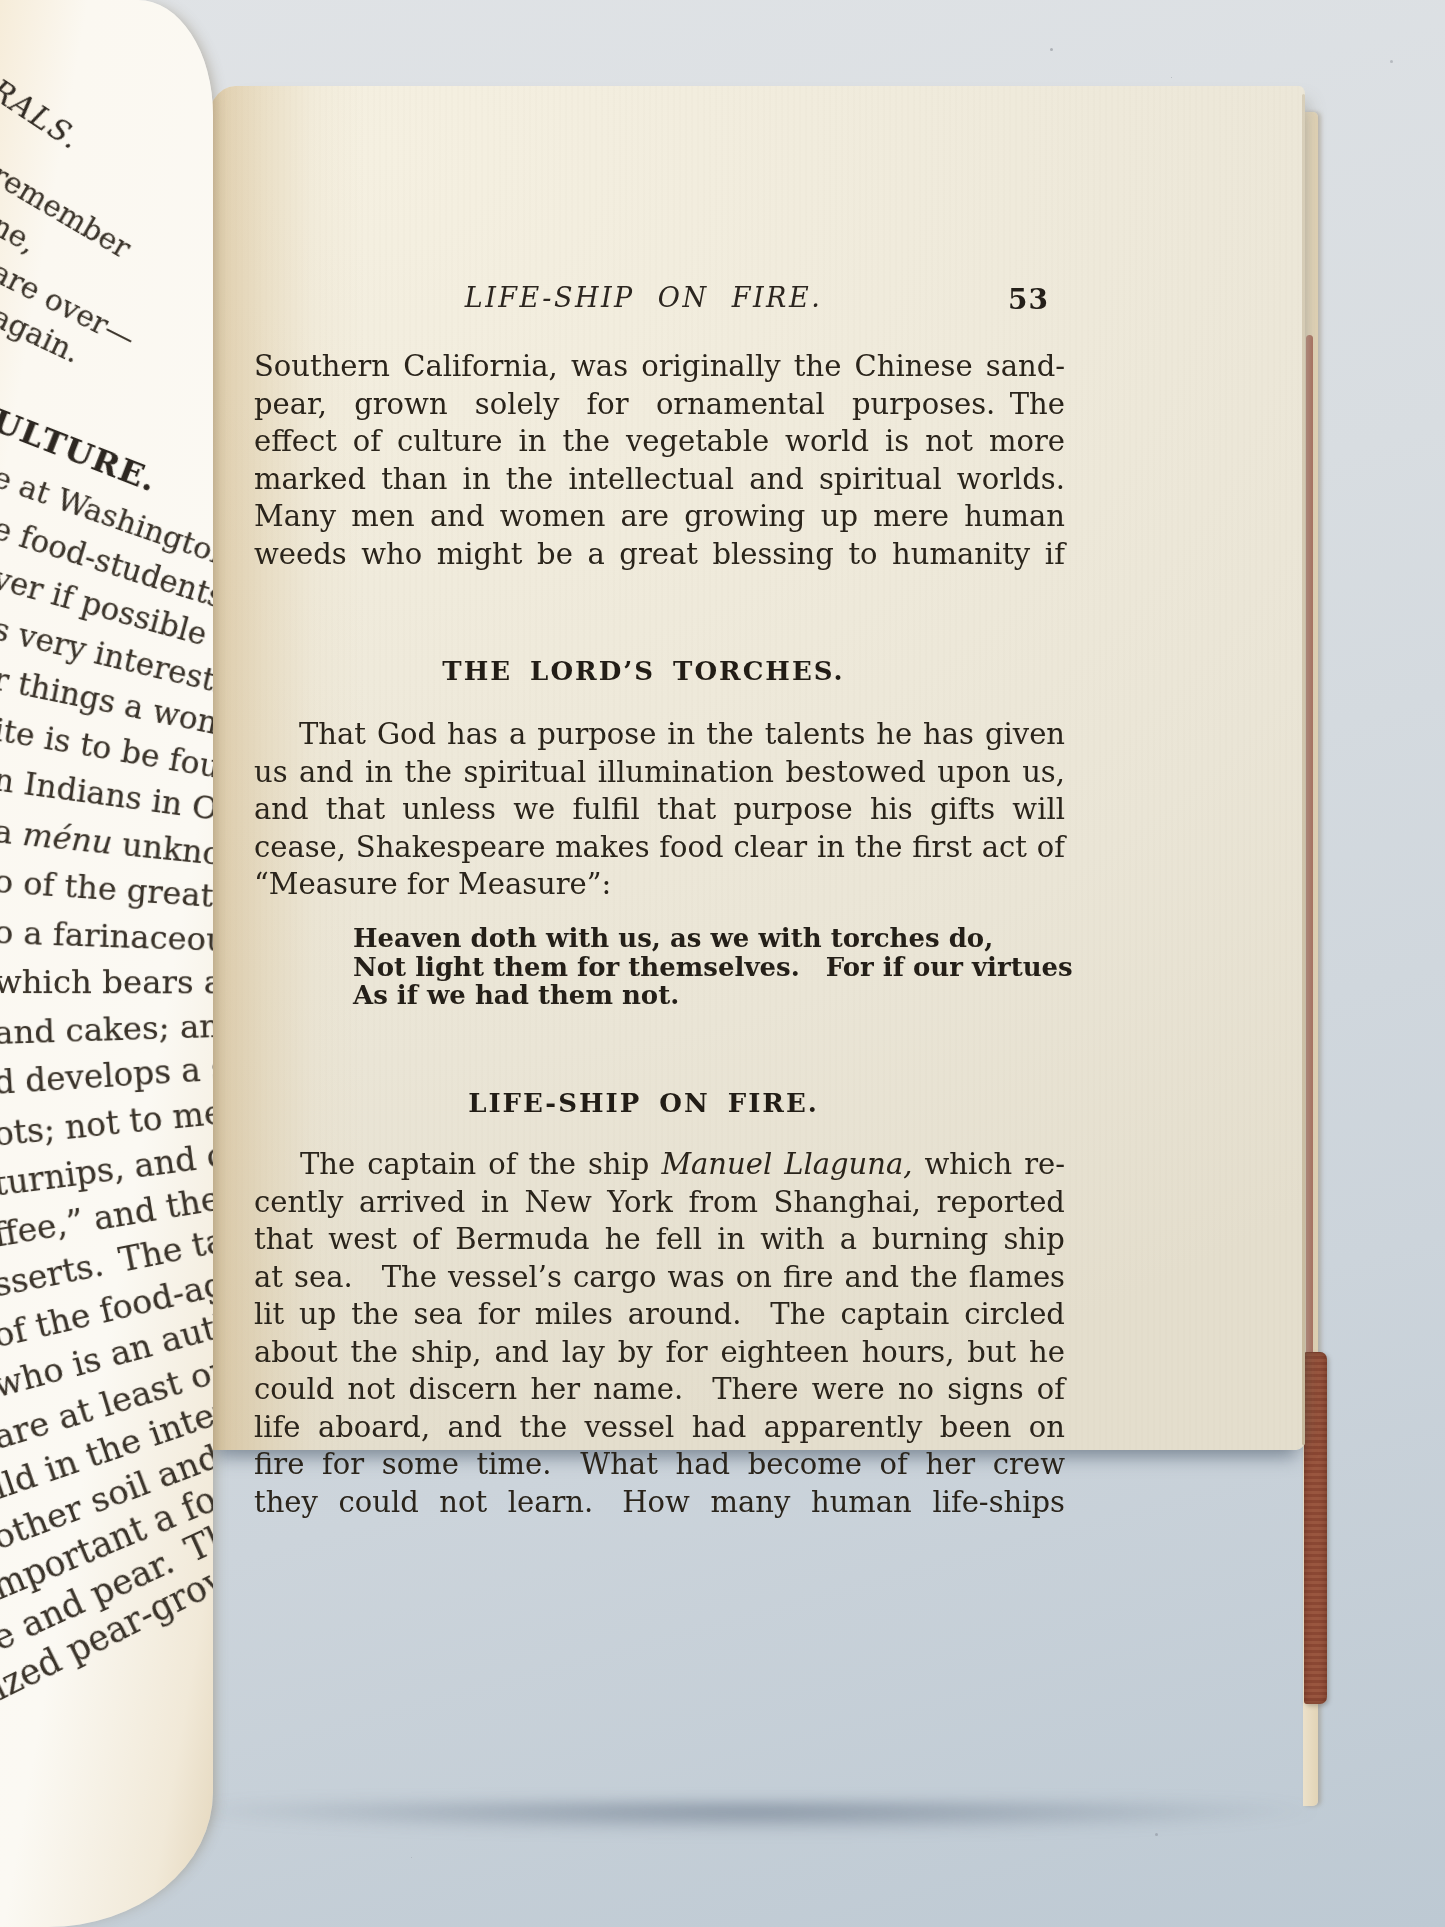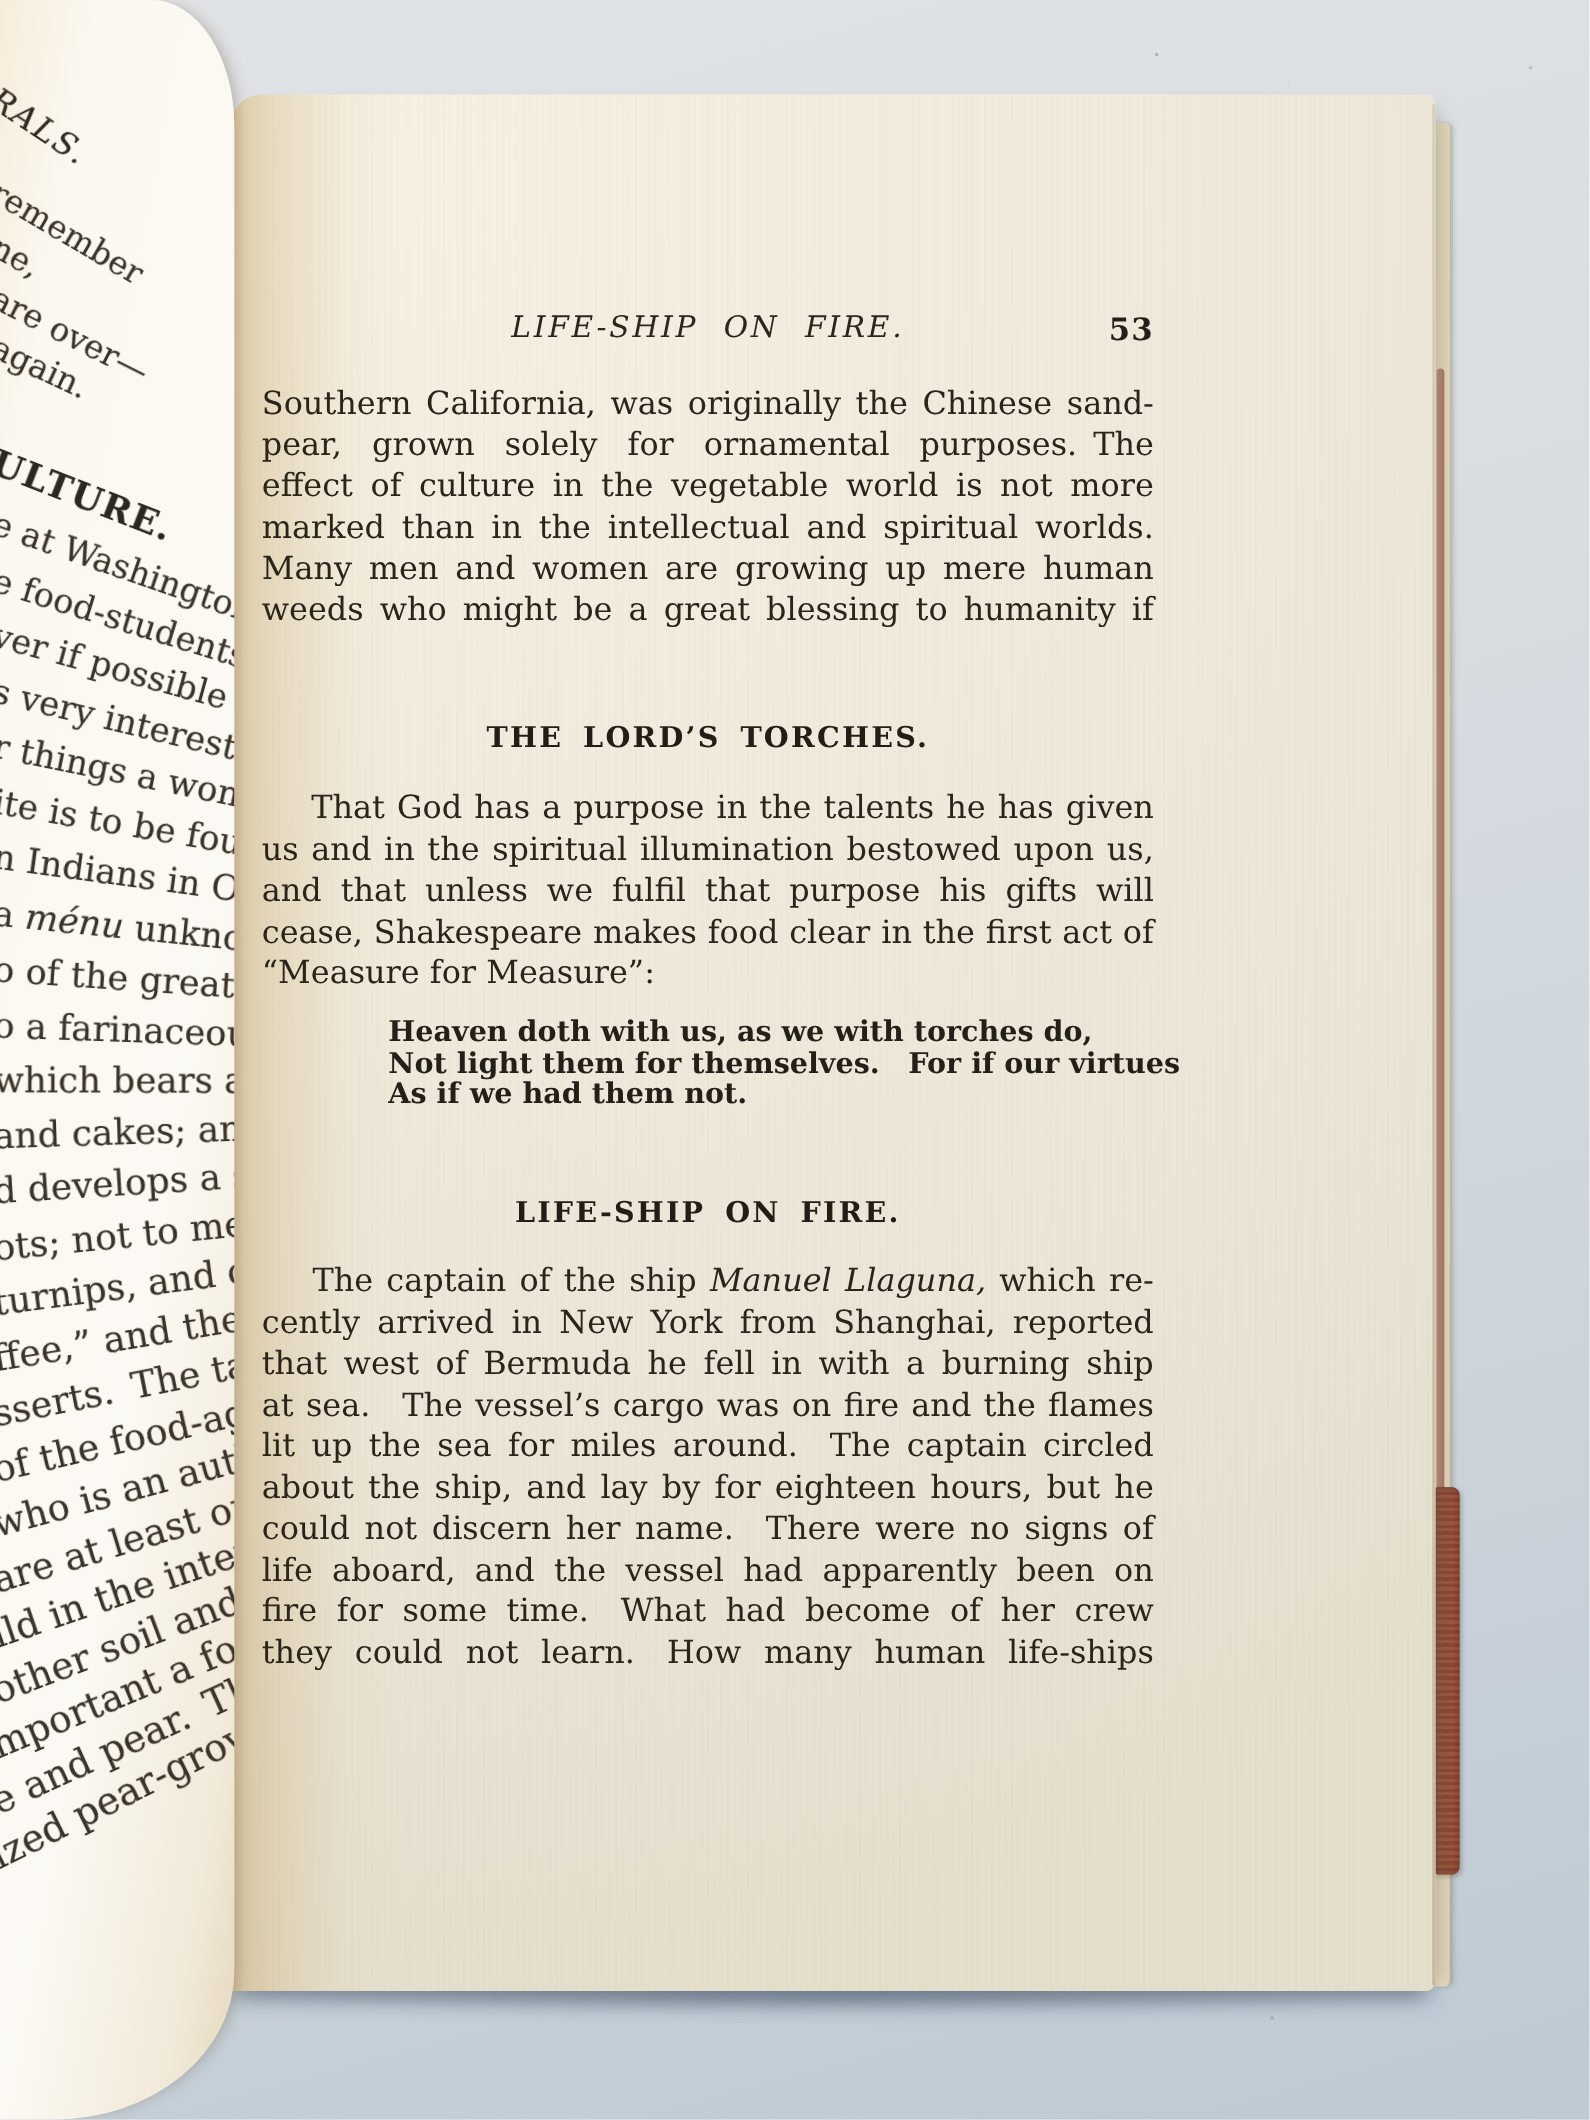--- a/index.html
+++ b/index.html
@@ -23,40 +23,40 @@
   .edge-paper { position:absolute; left:1303px; top:112px; width:15px; height:1694px; z-index:1;
     background:linear-gradient(90deg,#ece1ca,#e2d4b6); border-radius:0 5px 5px 0;
     box-shadow:3px 0 4px rgba(130,110,80,.35); }
   .edge-cloth-thin { position:absolute; left:1306px; top:335px; width:7px; height:1050px; z-index:1;
     background:linear-gradient(90deg,#c29384,#ad7463); border-radius:4px; }
   .edge-cloth-wide { position:absolute; left:1304px; top:1352px; width:23px; height:352px; z-index:1;
     background:repeating-linear-gradient(0deg,#99563f 0 3px,#8a4733 3px 6px); border-radius:3px 7px 7px 3px;
     box-shadow:inset 0 0 7px rgba(60,25,12,.45), 2px 2px 4px rgba(90,80,70,.35); }
 
   
-  #page-main { position:absolute; left:205px; top:86px; width:1100px; height:1724px; z-index:2;
+  #page-main { position:absolute; left:205px; top:86px; width:1100px; height:1364px; z-index:2;
     background:radial-gradient(145% 95% at 16% 5%, #f5f0e1 0%, #efeadb 40%, #eae5d6 70%, #e4decd 100%);
     background-blend-mode:normal;
     border-radius:30px 6px 9px 10px / 46px 8px 10px 12px;
     box-shadow:0 16px 18px -9px rgba(70,85,105,.55), 14px 4px 18px -12px rgba(110,100,80,.35); }
   #page-main .striation { position:absolute; inset:0; border-radius:inherit;
     background:repeating-linear-gradient(90deg, rgba(120,100,70,.016) 0 2px, rgba(255,255,255,0) 2px 6px); }
   .gutter-shade { position:absolute; left:0; top:0; bottom:0; width:160px;
     border-radius:30px 0 0 10px / 46px 0 0 12px;
     background:linear-gradient(90deg, rgba(198,164,108,.48) 0%, rgba(214,190,144,.30) 38%, rgba(228,214,184,.14) 68%, rgba(228,214,184,0) 100%); }
   .edge-line { position:absolute; right:0; top:8px; bottom:5px; width:3px;
     background:linear-gradient(#d8cfba,#c6b99d); border-radius:2px; }
 
   .content { position:absolute; left:33px; top:0; width:811px; color:#2a241b; }
   .runhead-row { position:absolute; top:196px; left:0; width:811px; height:38px; }
   .runhead { display:block; text-align:center; font-style:italic; font-size:27px; letter-spacing:2.5px;
     word-spacing:12px; color:#2c2620; }
   .pagenum { position:absolute; right:0; top:1px; font-size:28px; font-weight:bold; letter-spacing:1px; color:#241f19;margin-left:48px; }
 
-  .para { position:absolute; left:0; width:811px; }
+  .para { position:absolute; left:16px; width:811px; }
   .p1 { top:262px; } .p2 { top:630px; } .p3 { top:1060px; }
   .ln { height:37.5px; line-height:37.5px; font-size:29px; white-space:pre; }
   .ln.flex { display:flex; justify-content:space-between; align-items:baseline; white-space:normal; }
   .ln.flex span { white-space:pre; }
   .indent-pad { display:inline-block; width:34px; flex:0 0 34px; }
   .it { font-style:italic; }
 
   h3.section { position:absolute; left:0; width:811px; text-align:center; font-size:26px; font-weight:bold;
     letter-spacing:2px; word-spacing:7px; color:#221d16; font-family:"DejaVu Serif", serif; }
   .h-torches { top:570px; } .h-fire { top:1002px; }

